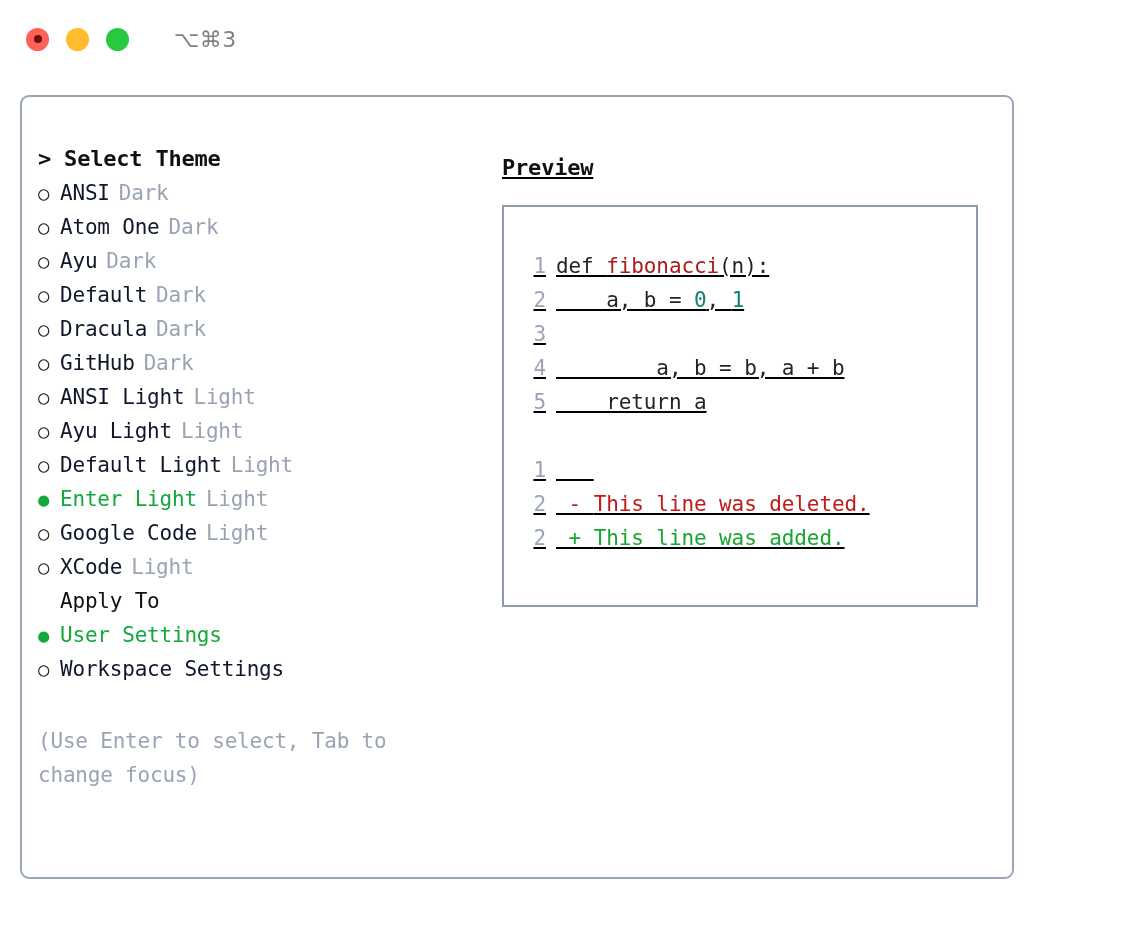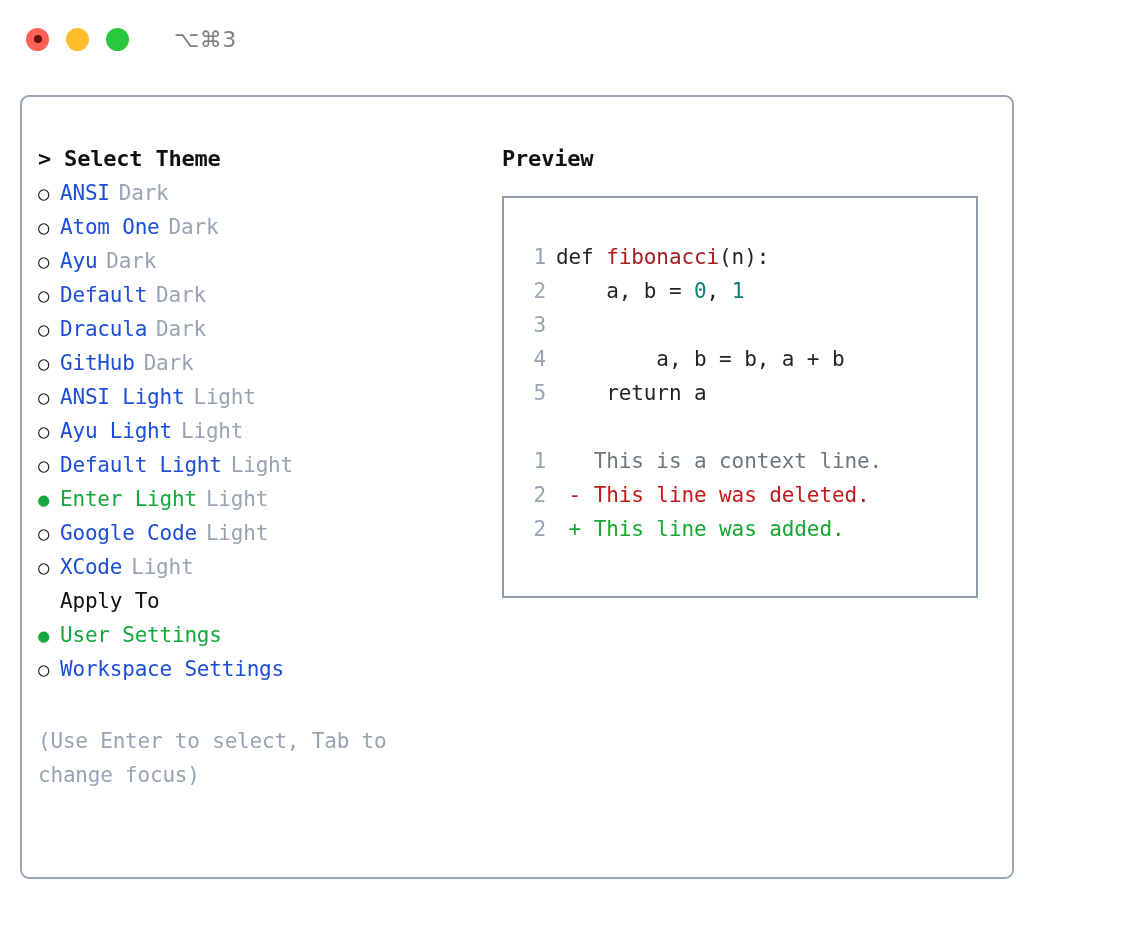--- a/index.html
+++ b/index.html
@@ -100,21 +100,21 @@
   }
   .bullet {
     display: inline-block;
     width: 22px;
     flex: 0 0 22px;
     text-align: left;
     font-size: 19px;
   }
   .bullet-off { color: #1a1a1a; }
   .bullet-on  { color: #15a83c; }
-  .opt-label      { color: #1d4ed8; }
+  .opt-label      { color: #0f172a; }
   .opt-label.sel  { color: #15a83c; }
   .opt-tag {
     color: #9aa3b4;
     margin-left: 9px;
   }
 
   .apply-header {
     padding-left: 22px;
     font-size: 21px;
     color: #101010;
@@ -128,22 +128,23 @@
     font-size: 21px;
     color: #9aa3b4;
     line-height: 34px;
     width: 410px;
     letter-spacing: -0.2px;
   }
 
   
   .right-col {
     position: absolute;
-    left: 480px; top: 45px;
+    left: 480px; top: 54px;
     width: 490px;
+    text-decoration: underline;
   }
   .preview-title {
     font-size: 22px;
     font-weight: bold;
     color: #101010;
     line-height: 34px;
     letter-spacing: -0.2px;
   }
   .preview-box {
     margin-top: 20px;
@@ -235,21 +236,21 @@
         <div class="preview-box">
           <div id="code-block">
               <div class="code-line"><span class="ln">1</span><span><span class="code-txt">def </span><span class="tok-fn">fibonacci</span><span class="code-txt">(n):</span></span></div>
               <div class="code-line"><span class="ln">2</span><span><span class="code-txt">    a, b = </span><span class="tok-num">0</span><span class="code-txt">, </span><span class="tok-num">1</span></span></div>
               <div class="code-line"><span class="ln">3</span></div>
               <div class="code-line"><span class="ln">4</span><span><span class="code-txt">        a, b = b, a + b</span></span></div>
               <div class="code-line"><span class="ln">5</span><span><span class="code-txt">    return a</span></span></div>
             </div>
           <div class="diff-gap"></div>
           <div id="diff-block">
-              <div class="code-line diff-line"><span class="ln">1</span><span class="diff-ctx">   </span><span class="diff-ctx">This is a context line.</span></div>
+              <div class="code-line diff-line"><span class="ln">1</span><span class="diff-ctx">   </span></div>
               <div class="code-line diff-line"><span class="ln">2</span><span class="diff-del"> - </span><span class="diff-del">This line was deleted.</span></div>
               <div class="code-line diff-line"><span class="ln">2</span><span class="diff-add"> + </span><span class="diff-add">This line was added.</span></div>
             </div>
         </div>
       </div>
 
     </div>
   </div>
 </div>
 

